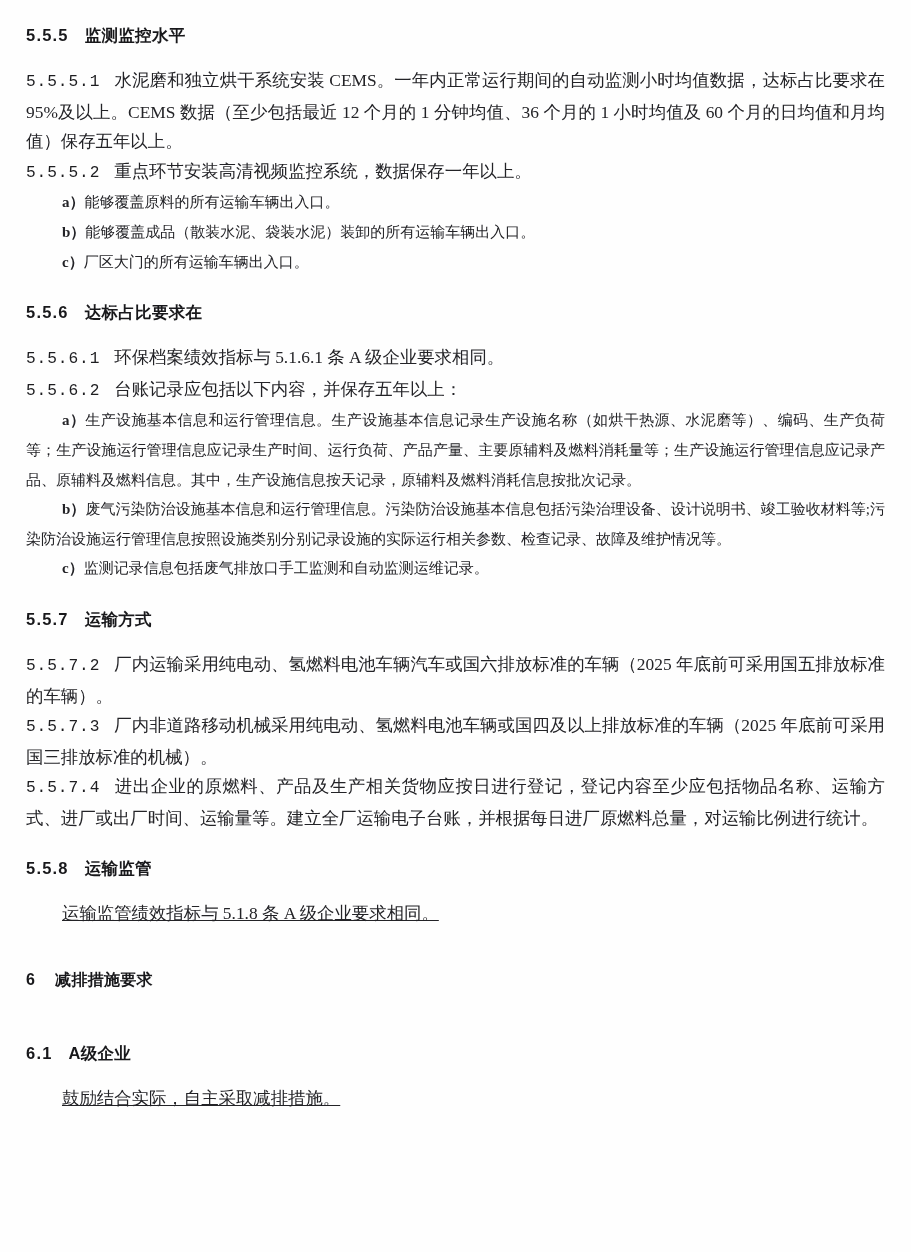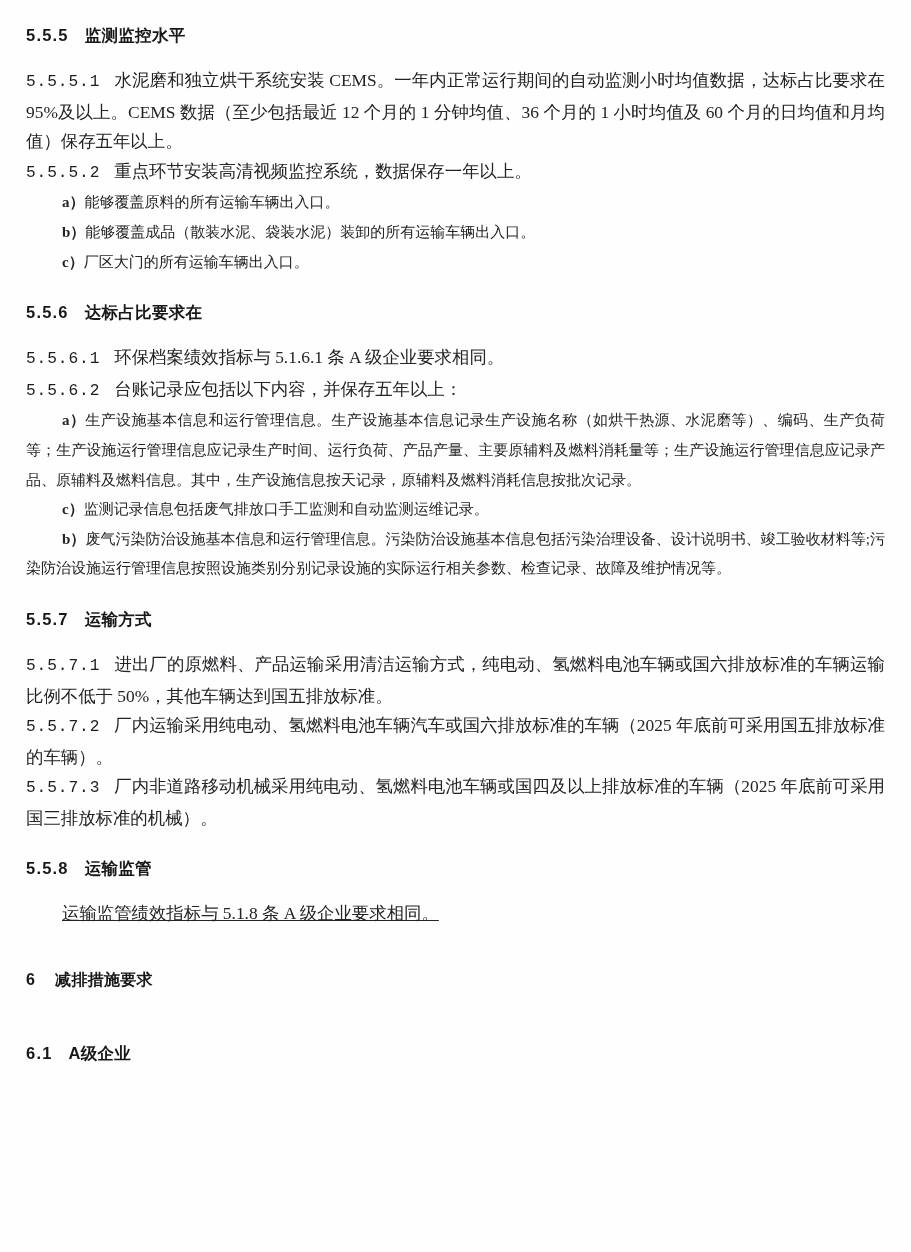--- a/index.html
+++ b/index.html
@@ -122,38 +122,38 @@
     <span class="num">5.5.6</span><span class="gap"></span><span>达标占比要求在</span>
   </div>
 
   <div class="sp-h3-after"></div>
 
   <p class="p"><span class="num">5.5.6.1</span><span class="numgap"></span><span>环保档案绩效指标与 5.1.6.1 条 A 级企业要求相同。</span></p>
 
   <p class="p"><span class="num">5.5.6.2</span><span class="numgap"></span><span>台账记录应包括以下内容，并保存五年以上：</span></p>
 
   <p class="li"><span class="marker">a）</span><span>生产设施基本信息和运行管理信息。生产设施基本信息记录生产设施名称（如烘干热源、水泥磨等）、编码、生产负荷等；生产设施运行管理信息应记录生产时间、运行负荷、产品产量、主要原辅料及燃料消耗量等；生产设施运行管理信息应记录产品、原辅料及燃料信息。其中，生产设施信息按天记录，原辅料及燃料消耗信息按批次记录。</span></p>
+  <p class="li"><span class="marker">b）</span><span>废气污染防治设施基本信息和运行管理信息。污染防治设施基本信息包括污染治理设备、设计说明书、竣工验收材料等;污染防治设施运行管理信息按照设施类别分别记录设施的实际运行相关参数、检查记录、故障及维护情况等。</span></p>
   <p class="li"><span class="marker">c）</span><span>监测记录信息包括废气排放口手工监测和自动监测运维记录。</span></p>
-  <p class="li"><span class="marker">b）</span><span>废气污染防治设施基本信息和运行管理信息。污染防治设施基本信息包括污染治理设备、设计说明书、竣工验收材料等;污染防治设施运行管理信息按照设施类别分别记录设施的实际运行相关参数、检查记录、故障及维护情况等。</span></p>
 
 
   <div class="sp-h3-before"></div>
 
   <div class="h3">
     <span class="num">5.5.7</span><span class="gap"></span><span>运输方式</span>
   </div>
 
   <div class="sp-h3-after"></div>
 
-  <p class="p"><span class="num">5.5.7.1</span><span class="numgap"></span><span>进出厂的原燃料、产品运输采用清洁运输方式，纯电动、氢燃料电池车辆或国六排放标准的车辆运输比例不低于 50%，其他车辆达到国五排放标准。</span></p>
 
   <p class="p"><span class="num">5.5.7.2</span><span class="numgap"></span><span>厂内运输采用纯电动、氢燃料电池车辆汽车或国六排放标准的车辆（2025 年底前可采用国五排放标准的车辆）。</span></p>
 
   <p class="p"><span class="num">5.5.7.3</span><span class="numgap"></span><span>厂内非道路移动机械采用纯电动、氢燃料电池车辆或国四及以上排放标准的车辆（2025 年底前可采用国三排放标准的机械）。</span></p>
 
+  <p class="p"><span class="num">5.5.7.4</span><span class="numgap"></span><span>进出企业的原燃料、产品及生产相关货物应按日进行登记，登记内容至少应包括物品名称、运输方式、进厂或出厂时间、运输量等。建立全厂运输电子台账，并根据每日进厂原燃料总量，对运输比例进行统计。</span></p>
 
   <div class="sp-h3-before"></div>
 
   <div class="h3">
     <span class="num">5.5.8</span><span class="gap"></span><span>运输监管</span>
   </div>
 
   <div class="sp-h3-after"></div>
 
   <p class="p-indent">运输监管绩效指标与 5.1.8 条 A 级企业要求相同。</p>
@@ -166,16 +166,17 @@
 
   <div class="sp-h2-after"></div>
   <div class="sp-sm"></div>
 
   <div class="h3">
     <span class="num">6.1</span><span class="gap"></span><span>A级企业</span>
   </div>
 
   <div class="sp-h3-after"></div>
 
+  <p class="p-indent">鼓励结合实际，自主采取减排措施。</p>
 
   <div class="sp-h3-before"></div>
 
 </div>
 
 </body></html>

